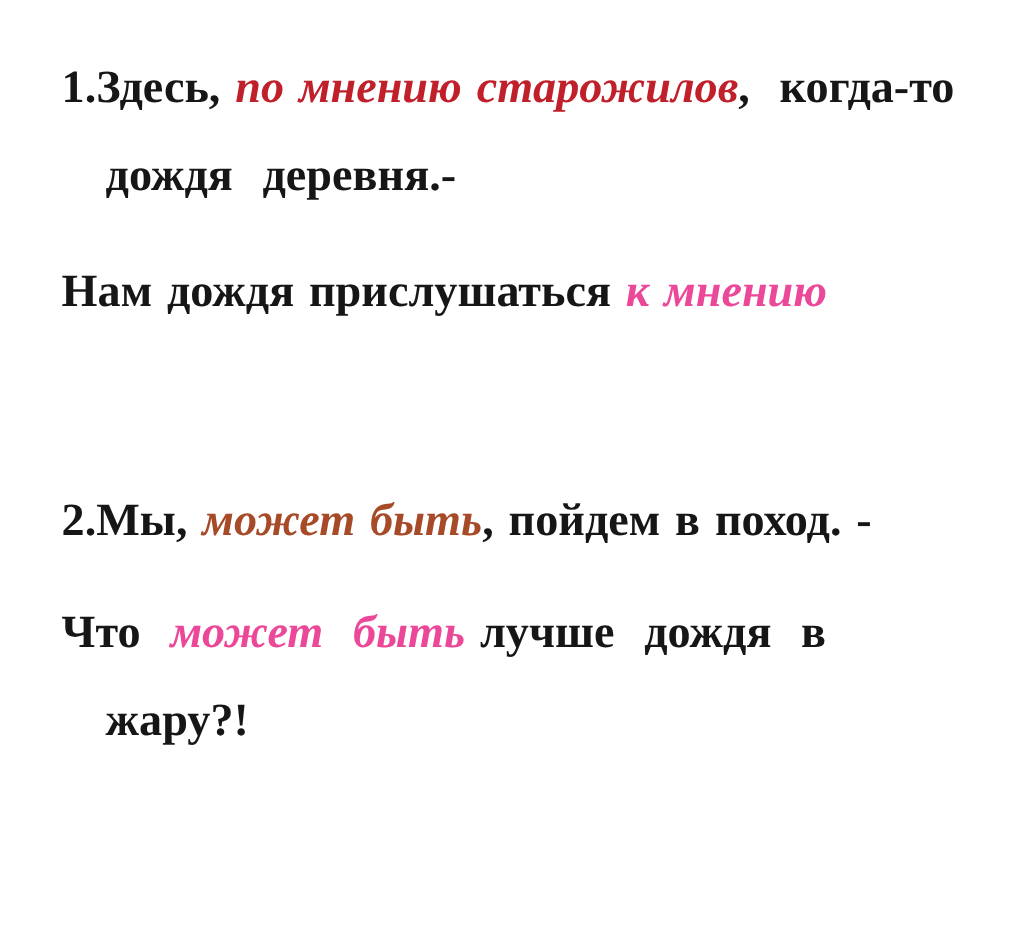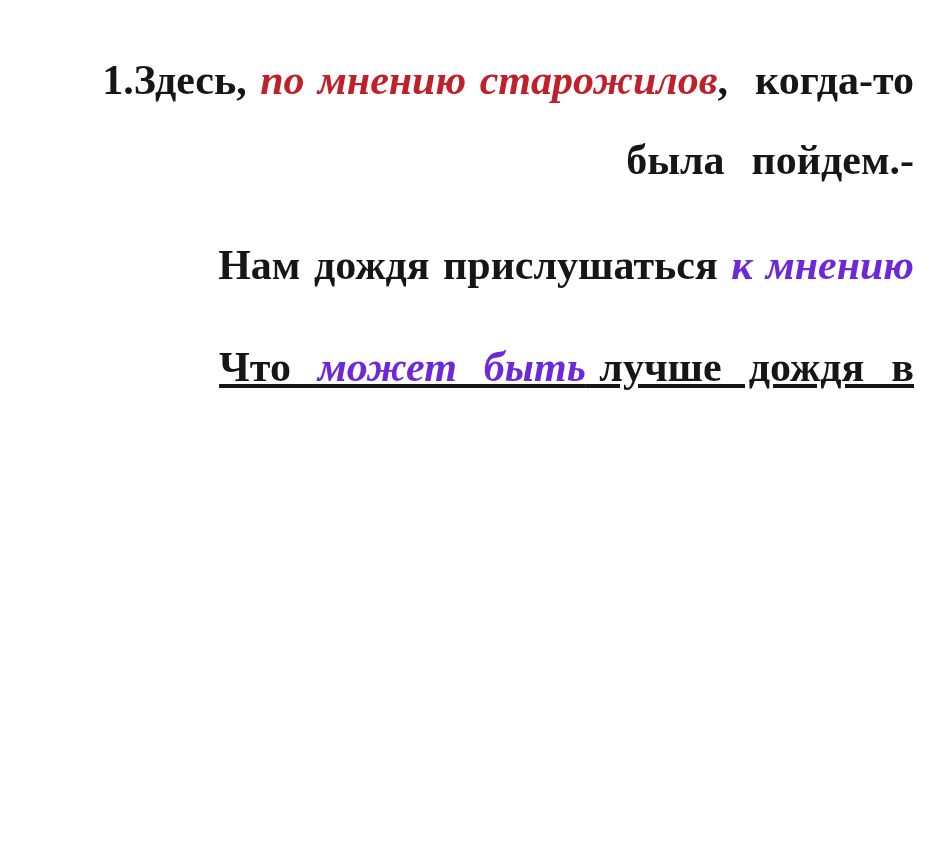--- a/index.html
+++ b/index.html
@@ -17,50 +17,53 @@
     font-weight: bold;
     color: #161616;
     font-size: 42px;
     line-height: 80px;
     box-sizing: border-box;
     padding: 40px 20px 0 56px;
   }
   .line {
     white-space: pre-wrap;
     word-spacing: 3px;
-    text-align: right;
   }
   .indent {
     padding-left: 40px;
   }
   .sentence-group {
     margin: 0;
   }
   .s2 { margin-top: 25px; }
   .s3 { margin-top: 128px; }
-  .s4 { margin-top: 22px; text-decoration: underline; }
+  .s4 { margin-top: 22px; }
   .hl {
     font-style: italic;
   }
   .hl-red    { color: #c0202a; }
-  .hl-blue   { color: #6d28d9; }
+  .hl-blue   { color: #ec4899; }
   .hl-terra  { color: #a64a28; }
 </style>
 </head>
 <body>
 
 <div class="page">
 
   <div class="sentence-group s1">
     <div class="line"><span>1.Здесь, </span><span class="hl hl-red">по мнению старожилов</span><span>,  когда-то</span></div>
-    <div class="line indent"><span>была  пойдем.-</span></div>
+    <div class="line indent"><span>дождя  деревня.-</span></div>
   </div>
 
   <div class="sentence-group s2">
     <div class="line"><span>Нам дождя прислушаться </span><span class="hl hl-blue">к мнению</span></div>
   </div>
 
+  <div class="sentence-group s3">
+    <div class="line"><span>2.Мы, </span><span class="hl hl-terra">может быть</span><span>, пойдем в поход. -</span></div>
+  </div>
 
   <div class="sentence-group s4">
     <div class="line"><span>Что  </span><span class="hl hl-blue">может  быть</span><span> лучше  дождя  в</span></div>
+    <div class="line indent"><span>жару?!</span></div>
   </div>
 
 </div>
 
 </body></html>

